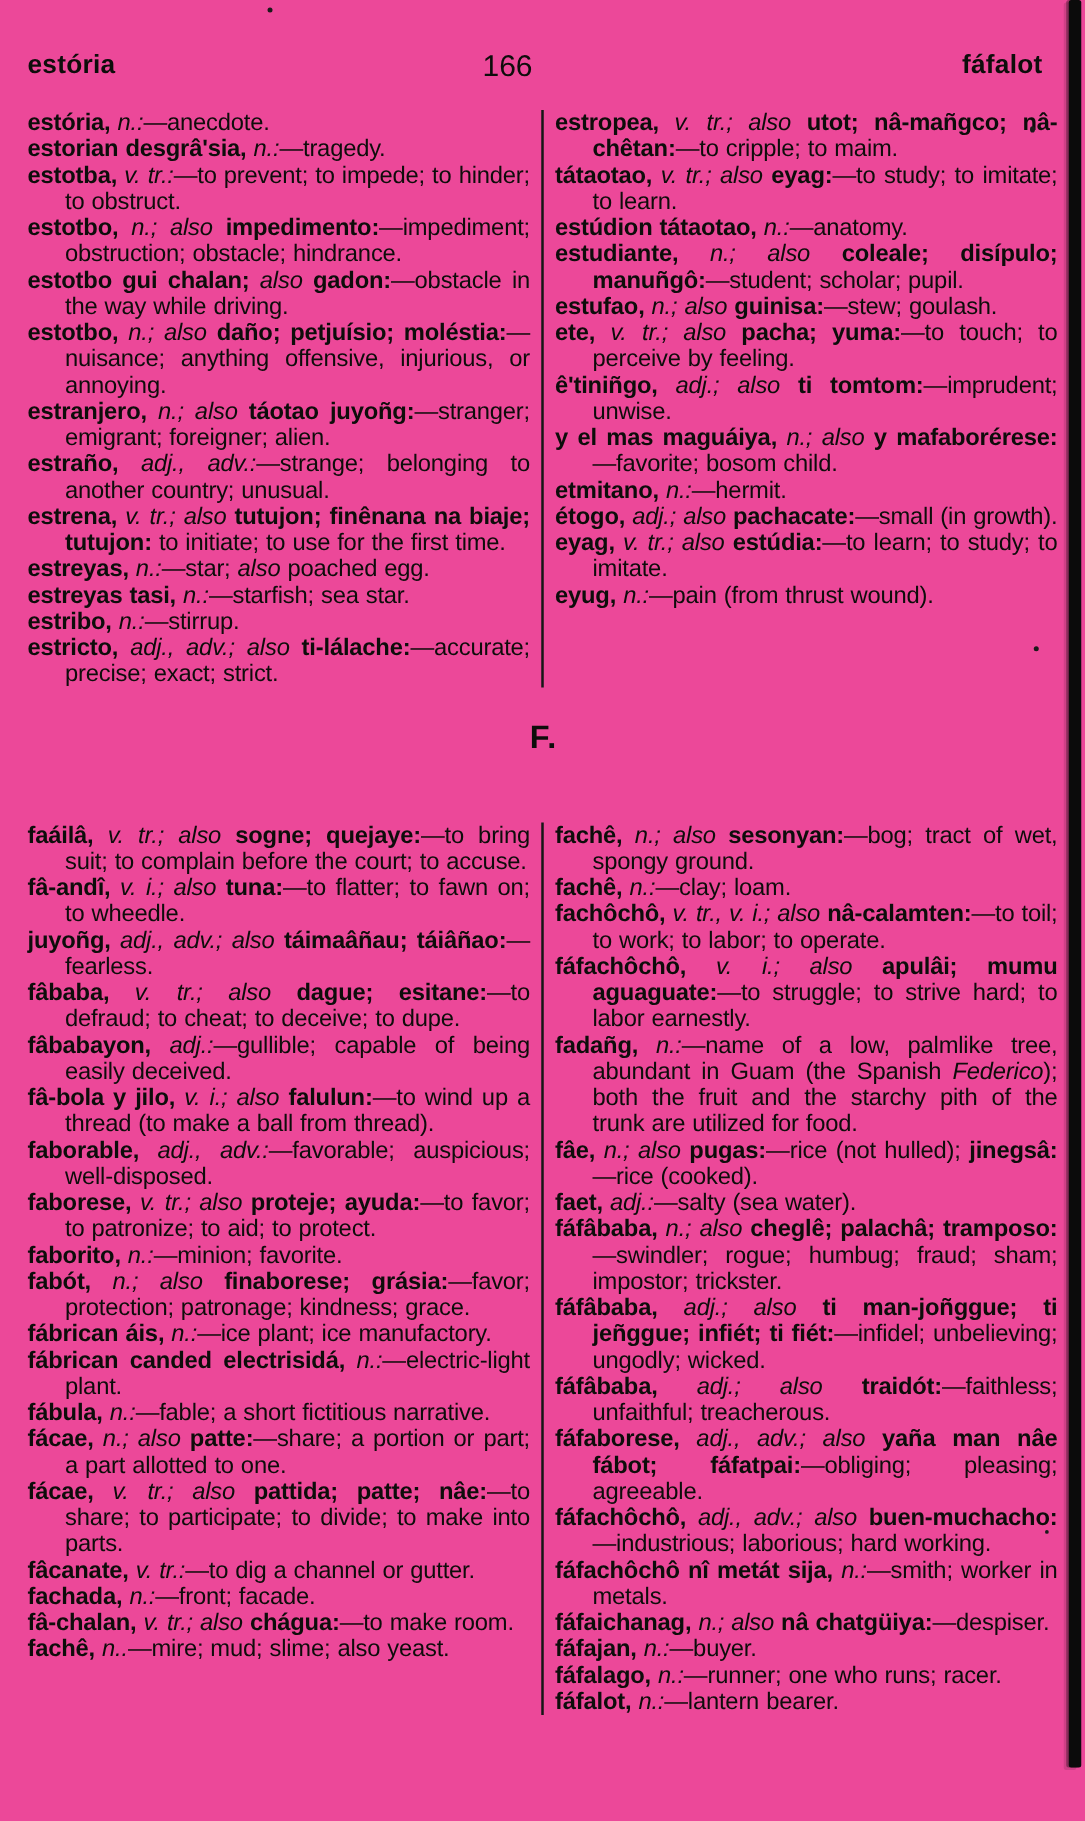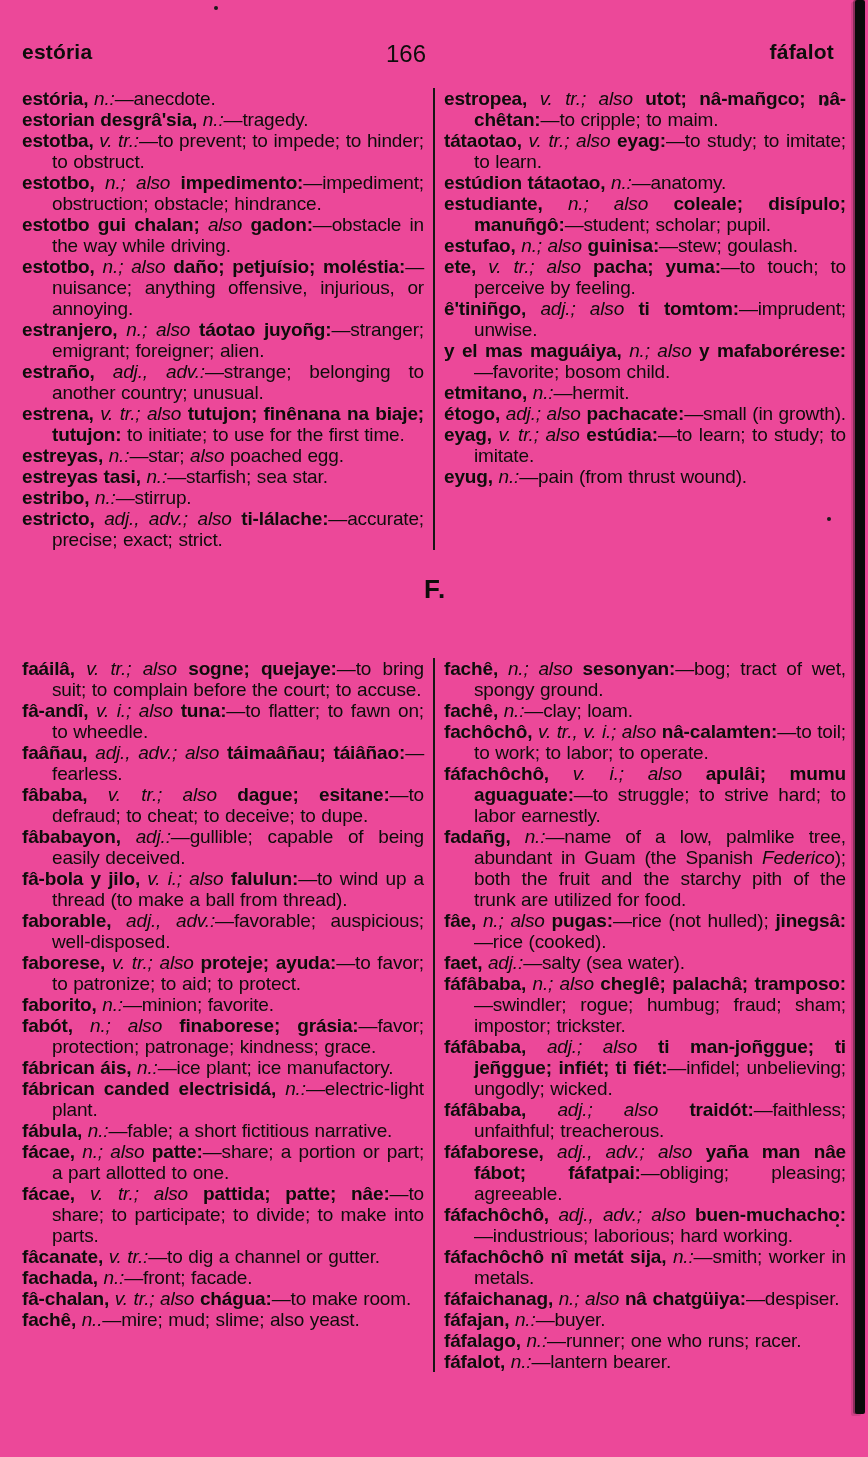--- a/index.html
+++ b/index.html
@@ -95,21 +95,21 @@
         <p class="entry"><span class="seg-b">eyug, </span><span class="seg-i">n.:</span><span>—pain (from thrust wound).</span></p>
       </div>
   </div>
 
   <div class="section-heading">F.</div>
 
   <div class="section section-f">
     <div class="col">
         <p class="entry"><span class="seg-b">faáilâ, </span><span class="seg-i">v. tr.; also </span><span class="seg-b">sogne; quejaye:</span><span>—to bring suit; to complain before the court; to accuse.</span></p>
         <p class="entry"><span class="seg-b">fâ-andî, </span><span class="seg-i">v. i.; also </span><span class="seg-b">tuna:</span><span>—to flatter; to fawn on; to wheedle.</span></p>
-        <p class="entry"><span class="seg-b">faâñau, </span><span class="seg-i">adj., adv.; also </span><span class="seg-b">táimaâñau; táiâñao:</span><span>—fearless.</span></p>
+        <p class="entry"><span class="seg-b">juyoñg, </span><span class="seg-i">adj., adv.; also </span><span class="seg-b">táimaâñau; táiâñao:</span><span>—fearless.</span></p>
         <p class="entry"><span class="seg-b">fâbaba, </span><span class="seg-i">v. tr.; also </span><span class="seg-b">dague; esitane:</span><span>—to defraud; to cheat; to deceive; to dupe.</span></p>
         <p class="entry"><span class="seg-b">fâbabayon, </span><span class="seg-i">adj.:</span><span>—gullible; capable of being easily deceived.</span></p>
         <p class="entry"><span class="seg-b">fâ-bola y jilo, </span><span class="seg-i">v. i.; also </span><span class="seg-b">falulun:</span><span>—to wind up a thread (to make a ball from thread).</span></p>
         <p class="entry"><span class="seg-b">faborable, </span><span class="seg-i">adj., adv.:</span><span>—favorable; auspicious; well-disposed.</span></p>
         <p class="entry"><span class="seg-b">faborese, </span><span class="seg-i">v. tr.; also </span><span class="seg-b">proteje; ayuda:</span><span>—to favor; to patronize; to aid; to protect.</span></p>
         <p class="entry"><span class="seg-b">faborito, </span><span class="seg-i">n.:</span><span>—minion; favorite.</span></p>
         <p class="entry"><span class="seg-b">fabót, </span><span class="seg-i">n.; also </span><span class="seg-b">finaborese; grásia:</span><span>—favor; protection; patronage; kindness; grace.</span></p>
         <p class="entry"><span class="seg-b">fábrican áis, </span><span class="seg-i">n.:</span><span>—ice plant; ice manufactory.</span></p>
         <p class="entry"><span class="seg-b">fábrican canded electrisidá, </span><span class="seg-i">n.:</span><span>—electric-light plant.</span></p>
         <p class="entry"><span class="seg-b">fábula, </span><span class="seg-i">n.:</span><span>—fable; a short fictitious narrative.</span></p>

